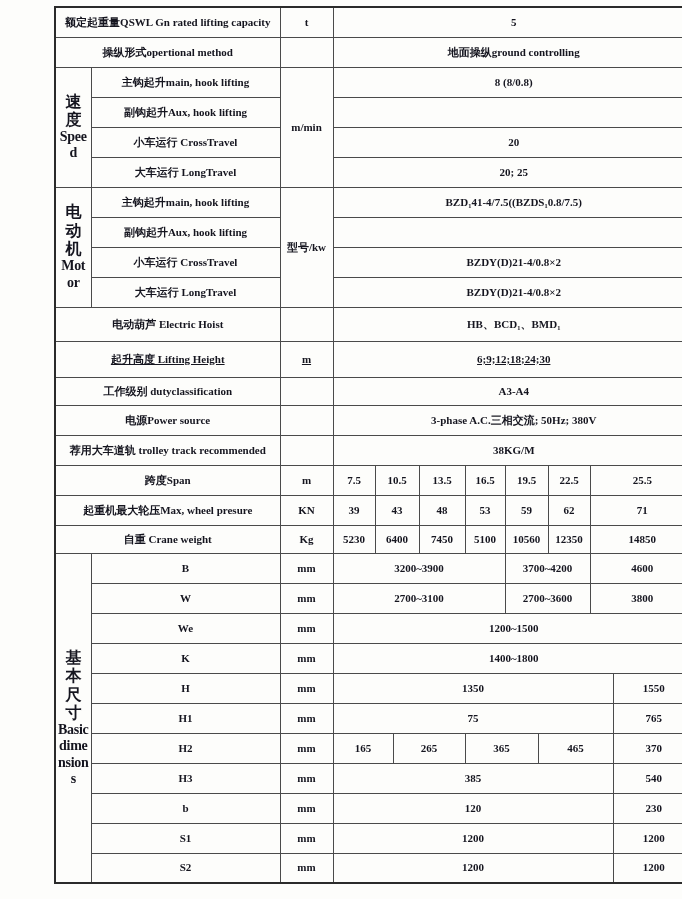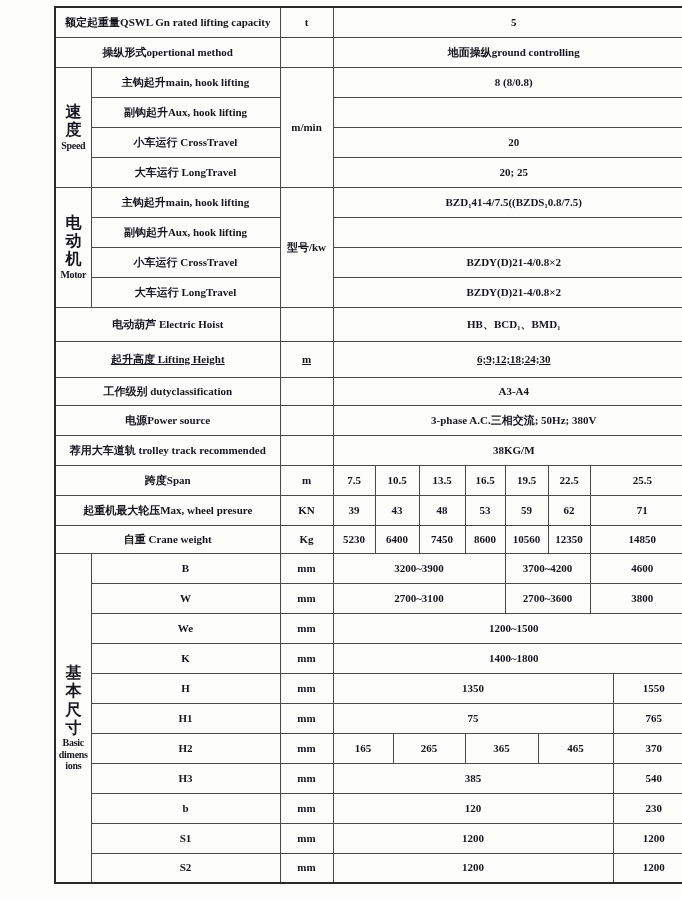--- a/index.html
+++ b/index.html
@@ -27,21 +27,21 @@
     line-height:1.15;
     overflow:hidden;
     word-break:break-word;
   }
   tr{height:30px;}
   tr.h34{height:34px;}
   tr.h36{height:36px;text-decoration:underline;}
   tr.h28{height:28px;}
   td.grp{padding:0;font-size:10px;}
   td.grp .zh{font-size:16px;letter-spacing:-0.5px;}
-  td.grp .en{font-size:10px;letter-spacing:-0.3px;}
+  td.grp .en{font-size:14px;letter-spacing:-0.3px;}
   td.lbl{font-size:11px;}
   td.unit{font-size:11px;}
   td.val{font-size:11px;}
 </style>
 </head>
 <body>
 
 <div class="sheet">
 <table class="spec">
   <colgroup>
@@ -171,21 +171,21 @@
     <td class="val">62</td>
     <td class="val" colspan="2">71</td>
   </tr>
 
   <tr class="h28">
     <td class="lbl" colspan="2">自重 Crane weight</td>
     <td class="unit">Kg</td>
     <td class="val">5230</td>
     <td class="val" colspan="2">6400</td>
     <td class="val" colspan="2">7450</td>
-    <td class="val">8600</td>
+    <td class="val">5100</td>
     <td class="val" colspan="2">10560</td>
     <td class="val">12350</td>
     <td class="val" colspan="2">14850</td>
   </tr>
 
   <tr>
     <td class="grp" rowspan="11">
       <div class="zh">基本尺寸</div>
       <div class="en">Basic</div>
       <div class="en">dimensions</div>

